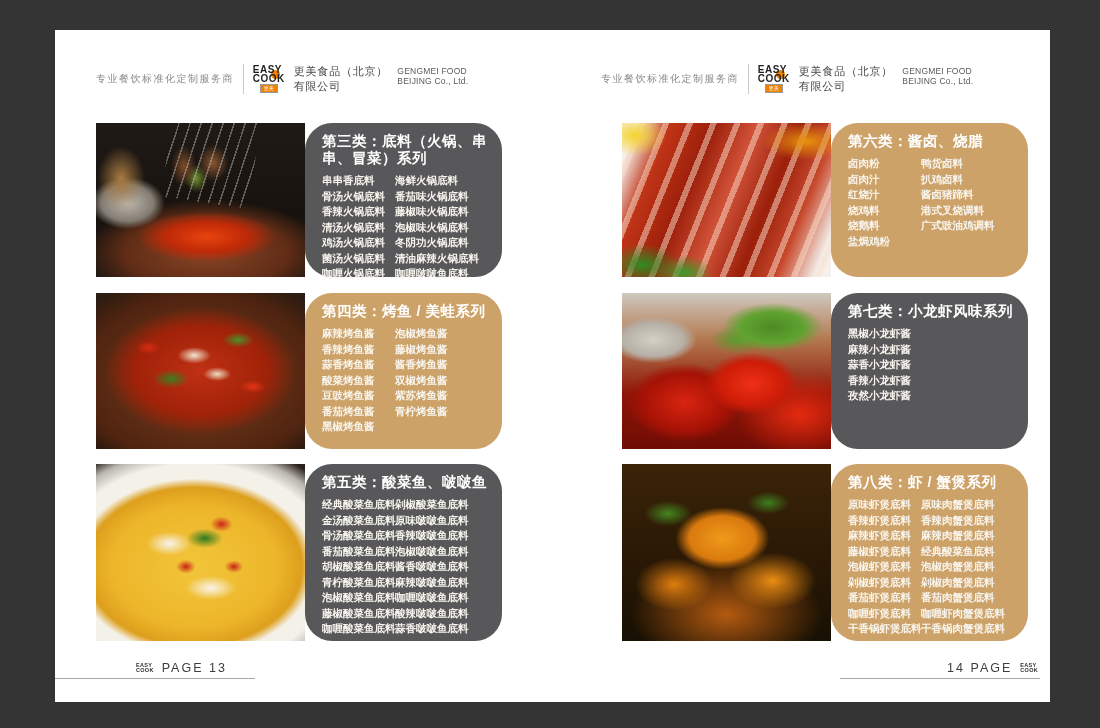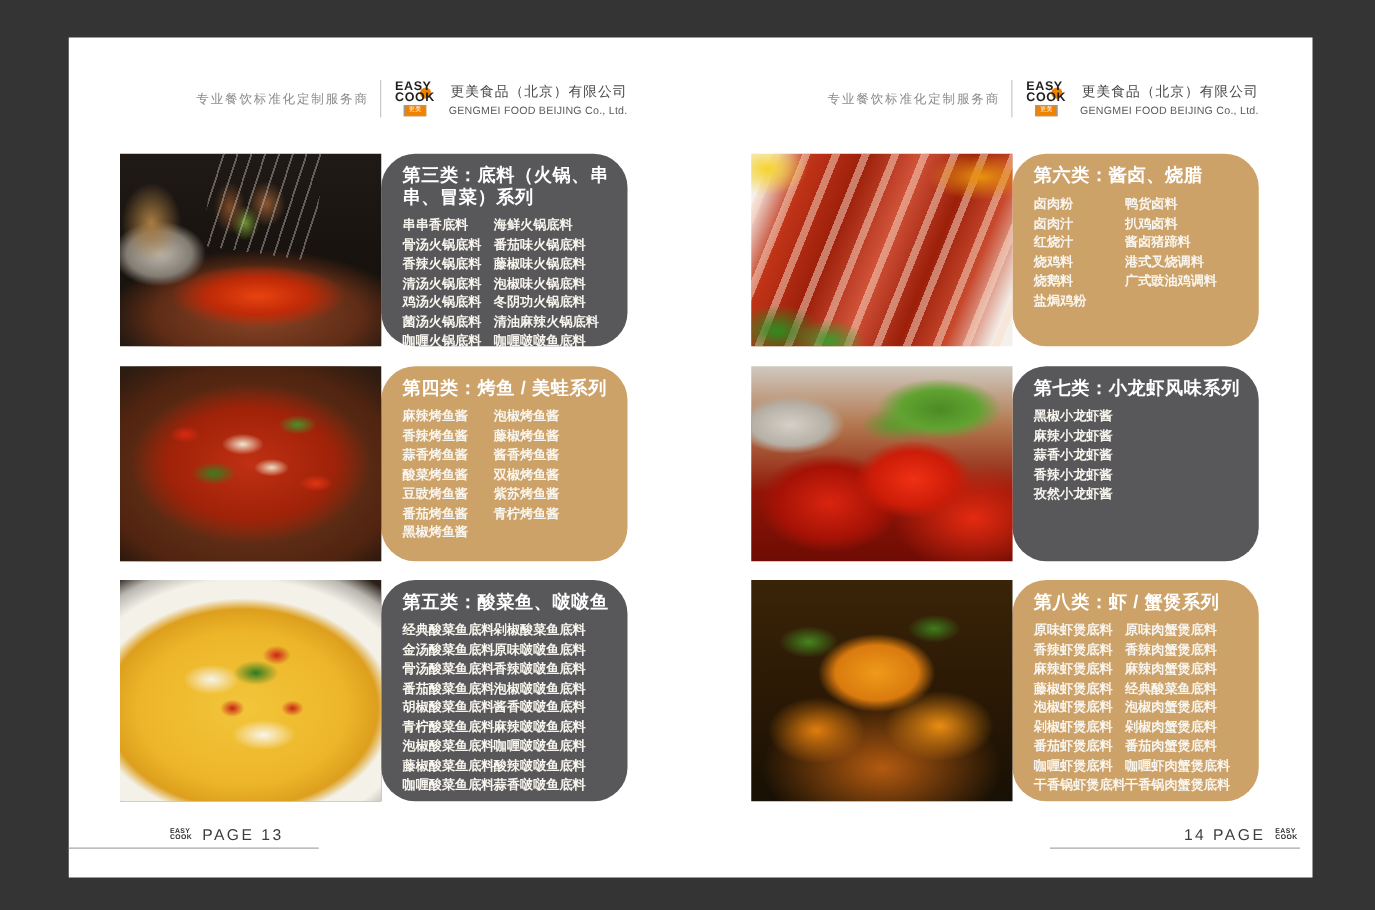--- a/index.html
+++ b/index.html
@@ -12,27 +12,27 @@
 
   
   .page-header{position:absolute;top:34px;width:406px;display:flex;align-items:center;justify-content:flex-end;gap:9px;}
   .hdr-left{left:41px;} .hdr-right{left:546px;}
   .tagline{font-size:10px;color:#8b8b8b;letter-spacing:1.5px;white-space:nowrap;}
   .vdiv{width:1px;height:30px;background:#c9c9c9;}
   .logo{display:flex;flex-direction:column;align-items:center;position:relative;width:36px;}
   .logo-txt{display:flex;flex-direction:column;font-weight:bold;font-size:10px;line-height:9px;letter-spacing:.5px;color:#1f1f1f;position:relative;z-index:1;}
   .logo-dot{position:absolute;width:9px;height:9px;border-radius:50%;background:#ef8200;right:5px;top:5px;z-index:0;}
   .logo-badge{font-size:5px;line-height:7px;color:#fff;background:#ef8200;border:1px solid #9a9a9a;padding:0 3px;margin-top:1px;font-style:normal;}
-  .company{display:flex;flex-direction:column;text-align:right;}
+  .company{display:flex;}
   .company .cn{font-size:11px;color:#474747;letter-spacing:.8px;}
   .company .en{font-size:8.5px;color:#5a5a5a;margin-top:2px;letter-spacing:.2px;}
 
   
   .page{position:absolute;top:93px;width:406px;height:548px;}
-  .pg-left{left:41px;} .pg-right{left:546px;padding-left:16px;}
+  .pg-left{left:41px;} .pg-right{left:567px;padding-left:16px;}
   .row{position:absolute;left:0;width:406px;display:flex;}
   .r1{top:0;height:154px;} .r2{top:170px;height:156px;} .r3{top:341px;height:177px;}
   .photo{width:209px;height:100%;flex:none;position:relative;overflow:hidden;}
   .panel{width:197px;height:100%;flex:none;box-sizing:border-box;padding:10px 10px 0 17px;border-radius:27px;}
   .dark{background:#58585a;} .tan{background:#cda269;}
   .title{color:#ffffff;font-size:14.5px;font-weight:bold;line-height:1.18;margin:0 0 6px;letter-spacing:.5px;}
   .cols{display:flex;}
   .col{display:flex;flex-direction:column;font-weight:bold;}
   .col:first-child{width:43%;} .col:last-child{width:57%;}
   .item{color:#f8f5ee;font-size:10.5px;line-height:15.5px;white-space:nowrap;}

